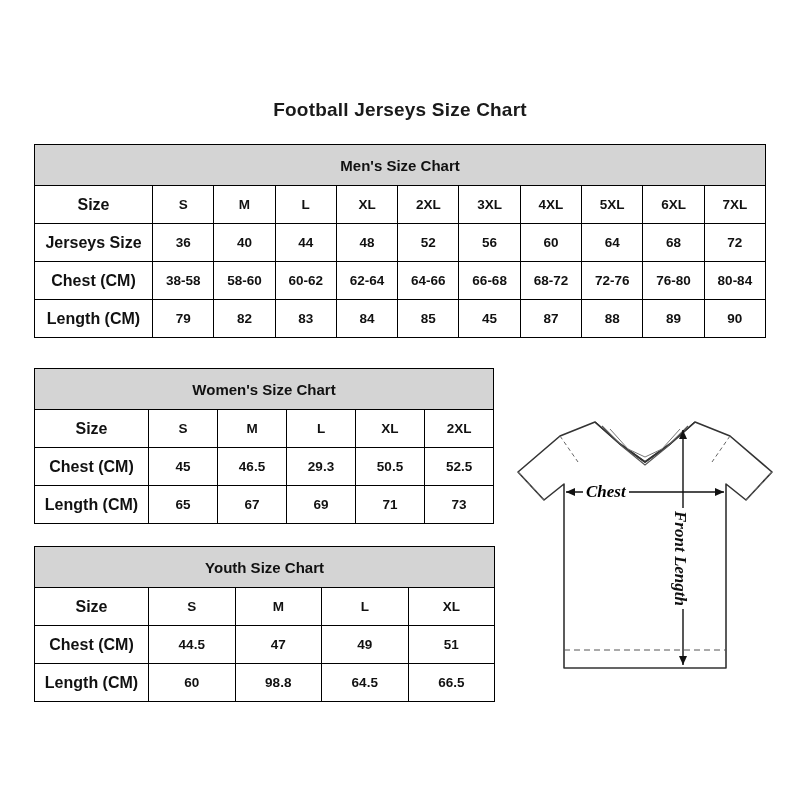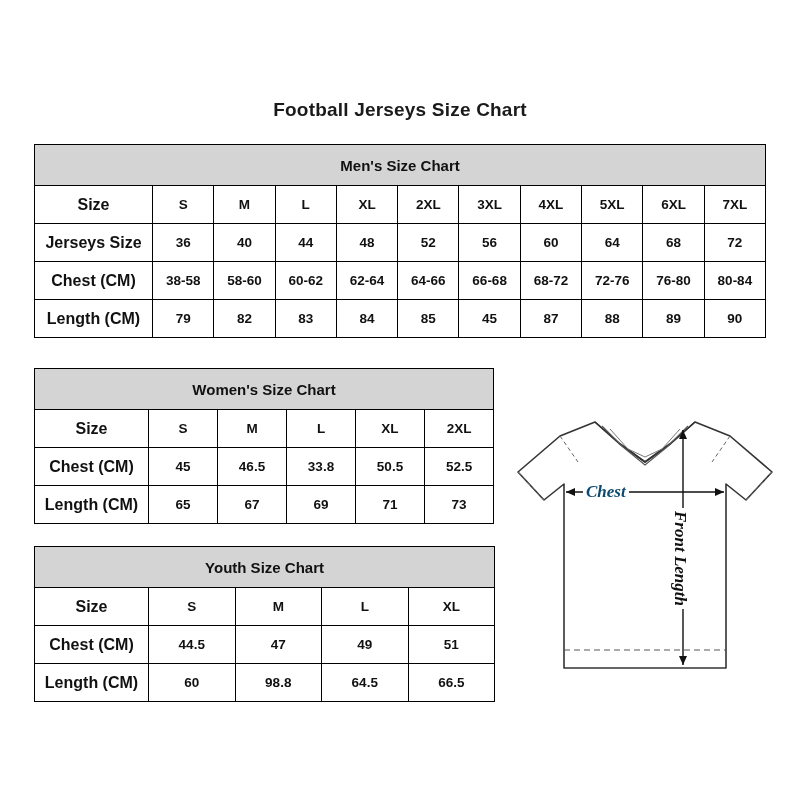--- a/index.html
+++ b/index.html
@@ -100,21 +100,21 @@
   }
   #jersey-figure svg { display: block; }
   .lbl-chest {
     position: absolute;
     left: 83px;
     top: 82px;
     font-family: "Liberation Serif", serif;
     font-style: italic;
     font-weight: bold;
     font-size: 17px;
-    color: #0c4a6e;
+    color: #000000;
     background: #ffffff;
     padding: 0 3px;
   }
   .lbl-frontlength {
     position: absolute;
     left: 172px;
     top: 108px;
     font-family: "Liberation Serif", serif;
     font-style: italic;
     font-weight: bold;
@@ -225,21 +225,21 @@
         <td>S</td>
         <td>M</td>
         <td>L</td>
         <td>XL</td>
         <td>2XL</td>
       </tr>
       <tr>
         <td class="row-head">Chest (CM)</td>
         <td>45</td>
         <td>46.5</td>
-        <td>33.8</td>
+        <td>29.3</td>
         <td>50.5</td>
         <td>52.5</td>
       </tr>
       <tr>
         <td class="row-head">Length (CM)</td>
         <td>65</td>
         <td>67</td>
         <td>69</td>
         <td>71</td>
         <td>73</td>

